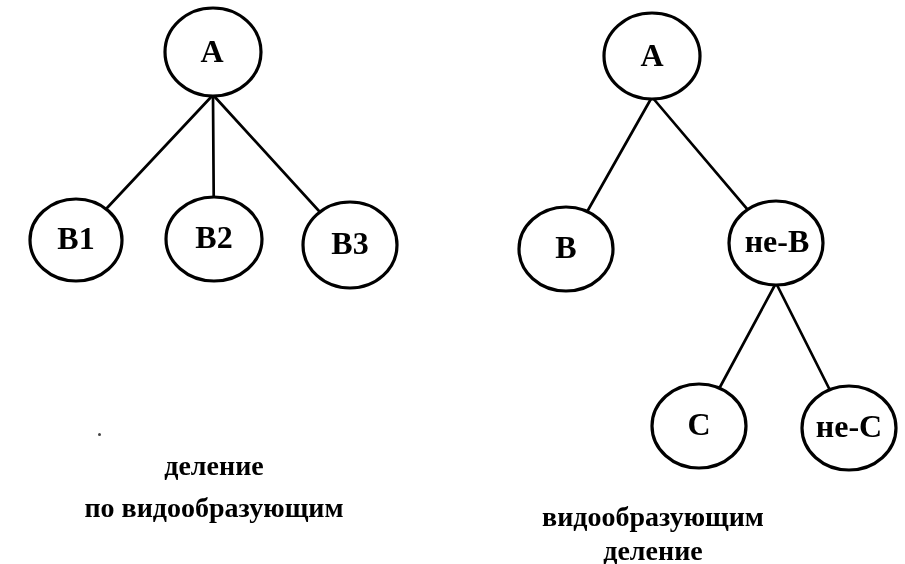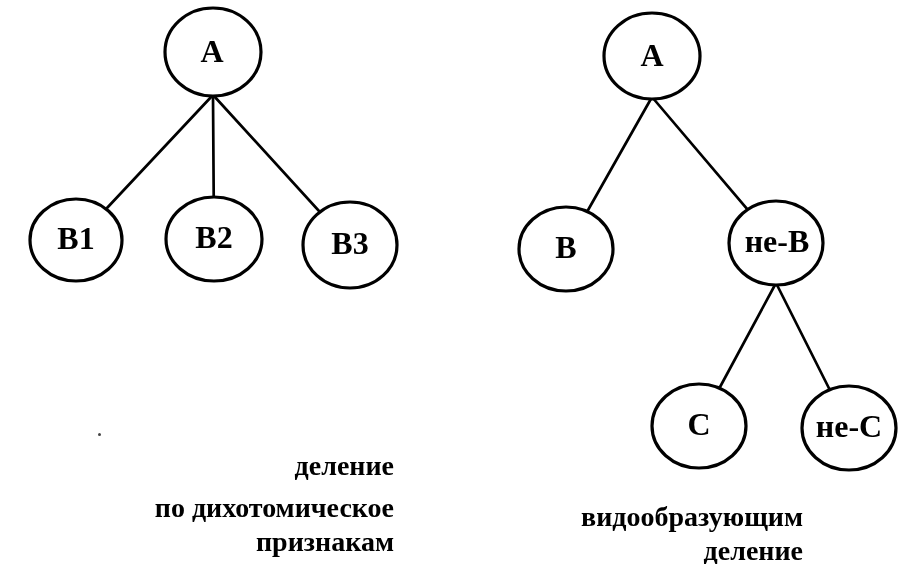--- a/index.html
+++ b/index.html
@@ -40,21 +40,20 @@
   .caption {
     position: absolute;
     text-align: center;
     font-weight: bold;
     font-size: 28px;
     color: #000000;
     line-height: 34px;
   }
   .caption p {
     margin: 0;
-    text-align: right;
   }
   .caption-left {
     left: 34px;
     top: 449px;
     width: 360px;
   }
   .caption-left .caption-first-line {
     margin-bottom: 8px;
   }
   .caption-right {
@@ -114,22 +113,21 @@
       <text class="node-label" x="777" y="252">не-В</text>
       <text class="node-label" x="699" y="435">C</text>
       <text class="node-label" x="849" y="437">не-С</text>
     </g>
   </svg>
 
   <div class="stray-dot"></div>
 
   <div class="caption caption-left">
     <p class="caption-first-line">деление</p>
-    <p>по дихотомическое</p>
-    <p>признакам</p>
+    <p>по видообразующим</p>
   </div>
 
   <div class="caption caption-right">
     <p>видообразующим</p>
     <p>деление</p>
   </div>
 
 </div>
 
 </body></html>

